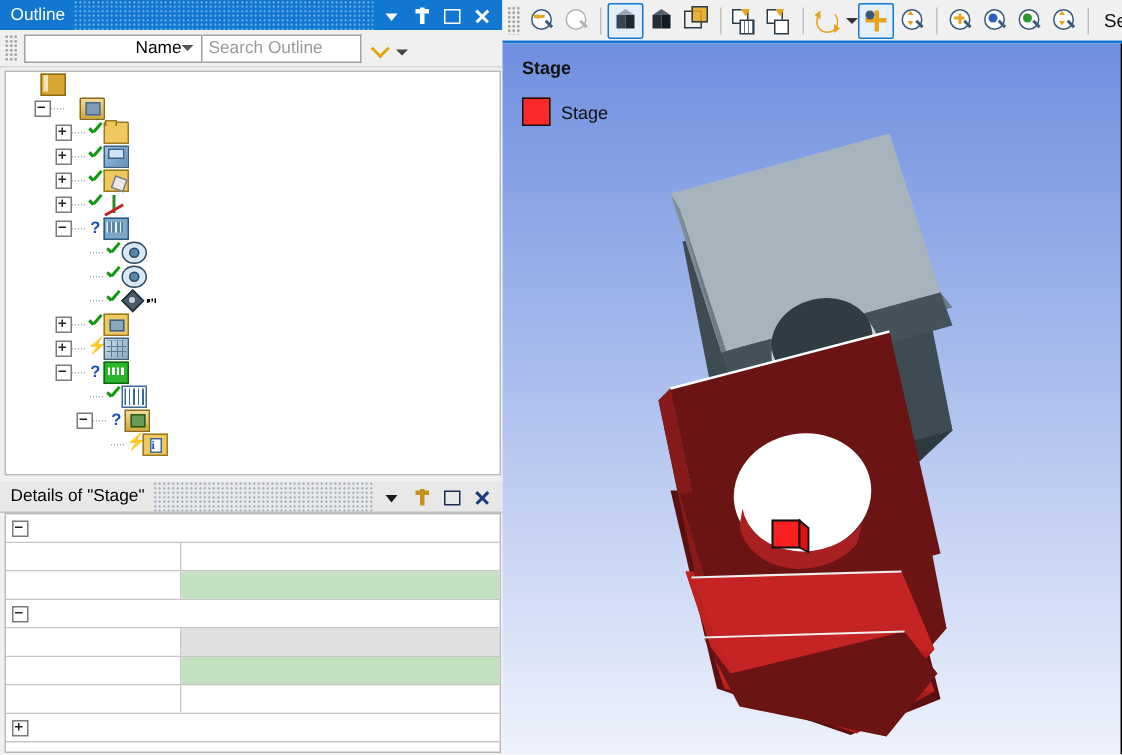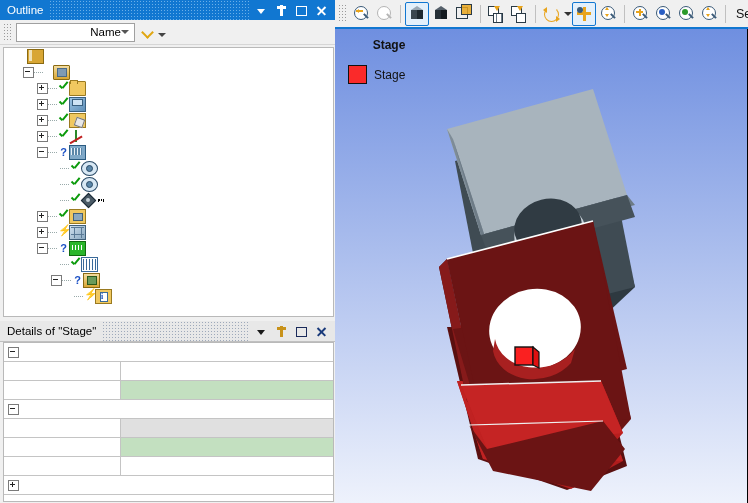--- a/index.html
+++ b/index.html
@@ -227,21 +227,21 @@
     border-left:2.5px solid transparent;border-right:2.5px solid transparent;border-bottom:3.5px solid #e8a41c;}
   .vud:after{content:"";position:absolute;left:0;bottom:0;width:0;height:0;
     border-left:2.5px solid transparent;border-right:2.5px solid transparent;border-top:3.5px solid #e8a41c;}
   .plus-g{position:absolute;left:7px;top:6px;width:7px;height:7px;}
   .plus-g:before{content:"";position:absolute;left:2.5px;top:0;width:2px;height:7px;background:#e8a41c;}
   .plus-g:after{content:"";position:absolute;left:0;top:2.5px;width:7px;height:2px;background:#e8a41c;}
 
   
   .vp{position:absolute;left:0;top:29px;width:412px;height:474px;
     background:linear-gradient(#6f8fe0,#eef2fc);border-right:1px solid #000;overflow:hidden;}
-  .legend{position:absolute;left:13px;top:9px;text-align:right;}
+  .legend{position:absolute;left:13px;top:9px;}
   .legend .lt{font-weight:bold;font-size:12px;color:#111;}
   .legend .lr{display:flex;align-items:center;margin-top:13px;}
   .legend .sw{width:17px;height:17px;background:#fa2a2a;border:1.6px solid #111;margin-right:7px;}
   .legend .ln{font-size:12px;color:#111;}
 
   .model{position:absolute;left:0;top:0;width:412px;height:474px;}
 </style>
 </head>
 <body>
 
@@ -267,20 +267,21 @@
           </span>
       </span>
     </div>
 
     <div class="searchrow">
       <span class="grip"></span>
       <span class="combo">
         <span class="cv">Name</span>
         <span class="ca"></span>
       </span>
+      <span class="srch">Search Outline</span>
       <span class="ychev"></span>
       <span class="smallcaret"></span>
     </div>
 
     <div class="tree" id="tree">
         <div class="node" style="padding-left: 5px;">
           <span class="expspace"></span>
           <span class="expspace"></span>
           <span class="ico i-proj"></span>
           <span class="lbl b"></span>

